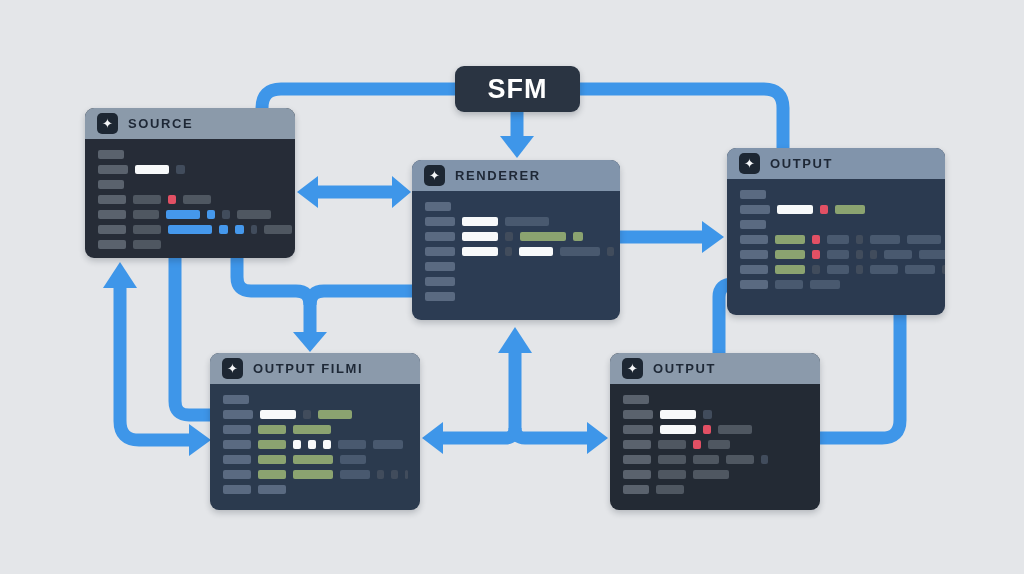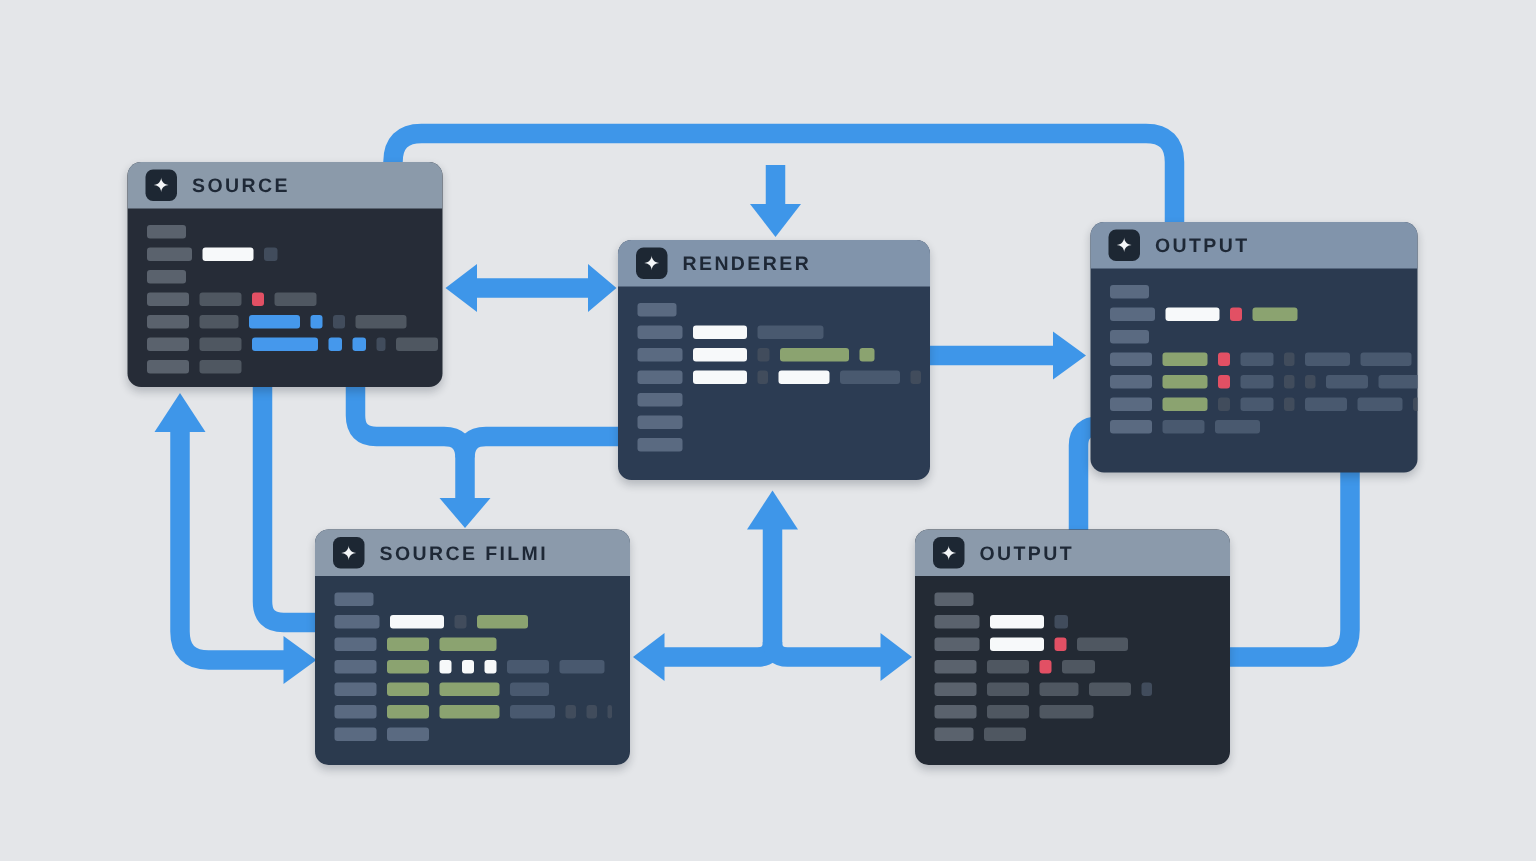--- a/index.html
+++ b/index.html
@@ -58,20 +58,23 @@
       <polygon points="318,176 318,208 297,192" fill="#3e96e9"></polygon>
       <polygon points="392,176 392,208 411,192" fill="#3e96e9"></polygon>
       <polygon points="702,221 702,253 724,237" fill="#3e96e9"></polygon>
       <polygon points="293,332 327,332 310,352" fill="#3e96e9"></polygon>
       <polygon points="443,422 443,454 422,438" fill="#3e96e9"></polygon>
       <polygon points="587,422 587,454 608,438" fill="#3e96e9"></polygon>
       <polygon points="498,353 532,353 515,327" fill="#3e96e9"></polygon>
       <polygon points="103,288 137,288 120,262" fill="#3e96e9"></polygon>
       <polygon points="189,424 189,456 211,440" fill="#3e96e9"></polygon>
     </svg>
+  <div id="sfm-node" style="left: 455px; top: 66px; width: 125px; height: 46px; background: rgb(42, 52, 66);">
+    <span>SFM</span>
+  </div>
   <div id="boxes">
       <div class="box" style="left: 85px; top: 108px; width: 210px; height: 150px; background: rgb(38, 44, 55);">
         <div class="box-header" style="background: rgb(139, 154, 170);">
           <span class="diamond">✦</span>
           <span class="box-title">SOURCE</span>
         </div>
         <div class="box-body">
           <div class="code-row">
             <span class="code-bar" style="width: 26px; background: rgb(90, 98, 109);"></span>
           </div>
@@ -202,21 +205,21 @@
           <div class="code-row">
             <span class="code-bar" style="width: 28px; background: rgb(90, 106, 129);"></span>
             <span class="code-bar" style="width: 28px; background: rgb(73, 89, 111);"></span>
             <span class="code-bar" style="width: 30px; background: rgb(73, 89, 111);"></span>
           </div>
         </div>
       </div>
       <div class="box" style="left: 210px; top: 353px; width: 210px; height: 157px; background: rgb(43, 58, 78);">
         <div class="box-header" style="background: rgb(139, 154, 171);">
           <span class="diamond">✦</span>
-          <span class="box-title">SOURCE FILMI</span>
+          <span class="box-title">OUTPUT FILMI</span>
         </div>
         <div class="box-body">
           <div class="code-row">
             <span class="code-bar" style="width: 26px; background: rgb(90, 106, 129);"></span>
           </div>
           <div class="code-row">
             <span class="code-bar" style="width: 30px; background: rgb(90, 106, 129);"></span>
             <span class="code-bar" style="width: 36px; background: rgb(247, 249, 250);"></span>
             <span class="code-bar" style="width: 8px; background: rgb(65, 76, 92);"></span>
             <span class="code-bar" style="width: 34px; background: rgb(139, 163, 112);"></span>

